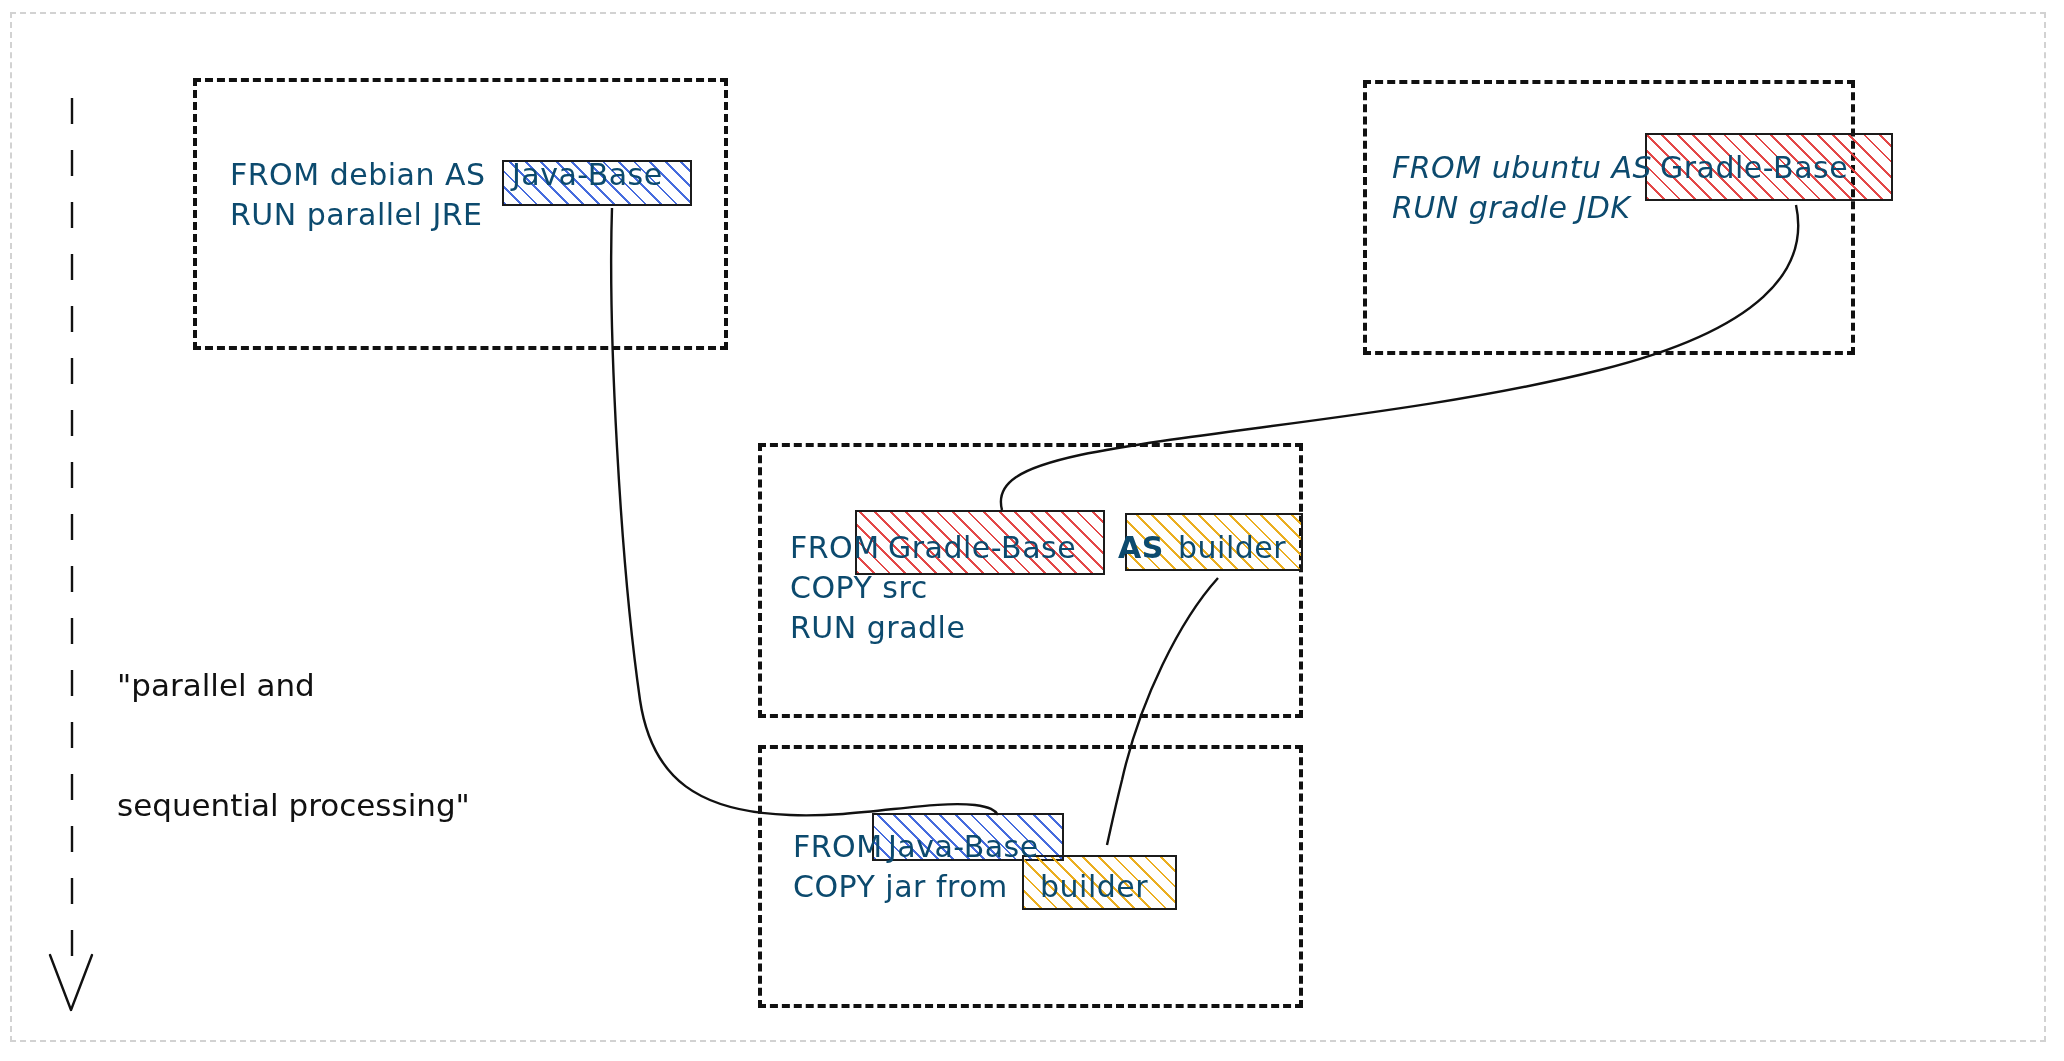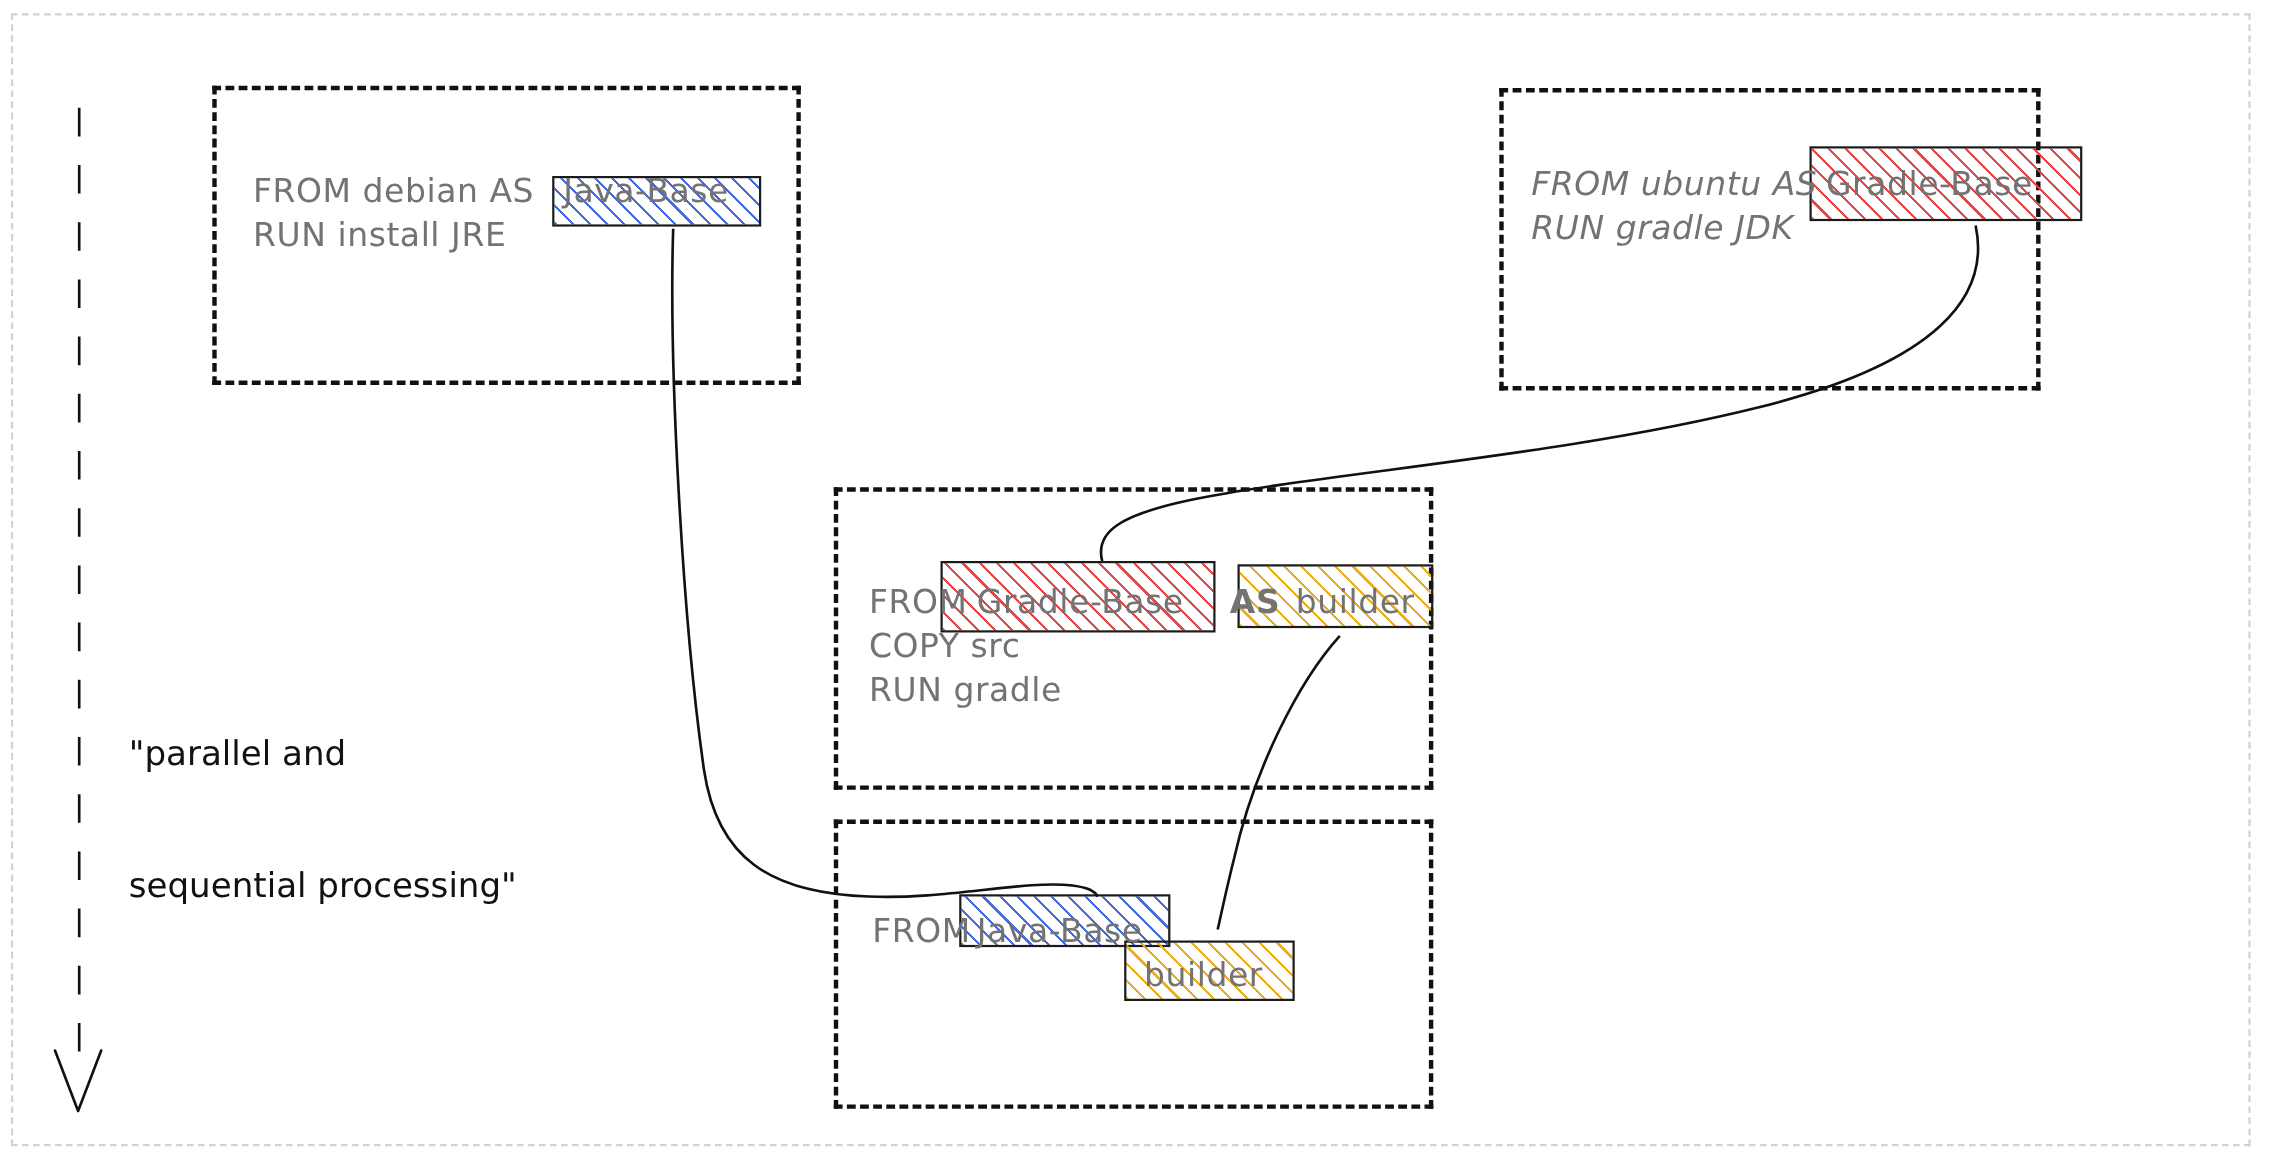--- a/index.html
+++ b/index.html
@@ -17,21 +17,21 @@
     position:absolute;box-sizing:border-box;
     border:4px dashed #111111;
     background:transparent;
   }
 
   .code-block{
     position:absolute;
     font-family:"DejaVu Sans","Liberation Sans",sans-serif;
     font-size:30px;
     line-height:40px;
-    color:#737373;
+    color:#0c4a6e;
     white-space:nowrap;
     letter-spacing:0.5px;
     z-index:6;
   }
   .code-line{height:40px;display:block;}
 
   .hl{
     position:absolute;
     box-sizing:border-box;
     border:2.2px solid #1b1b1b;
@@ -72,21 +72,21 @@
 <div id="canvas">
 
   <div class="outer-border"></div>
 
   <div class="stage-box" style="left:193px;top:78px;width:535px;height:272px;"></div>
 
   <div class="hl hl-blue" style="left:502px;top:160px;width:190px;height:46px;"></div>
 
   <div class="code-block" style="left:230px;top:155px;">
     <span class="code-line">FROM debian AS</span>
-    <span class="code-line">RUN install JRE</span>
+    <span class="code-line">RUN parallel JRE</span>
   </div>
   <div class="code-block" style="left:512px;top:155px;">
     <span class="code-line">Java-Base</span>
   </div>
 
   <div class="stage-box" style="left:1363px;top:80px;width:492px;height:275px;"></div>
 
   <div class="hl hl-red" style="left:1645px;top:133px;width:248px;height:68px;"></div>
 
   <div class="code-block" style="left:1392px;top:148px;font-style:italic;">
@@ -117,20 +117,21 @@
     <span class="code-line">builder</span>
   </div>
 
   <div class="stage-box" style="left:758px;top:745px;width:545px;height:263px;"></div>
 
   <div class="hl hl-blue" style="left:872px;top:813px;width:192px;height:48px;"></div>
   <div class="hl hl-yellow" style="left:1022px;top:855px;width:155px;height:55px;"></div>
 
   <div class="code-block" style="left:793px;top:827px;">
     <span class="code-line">FROM</span>
+    <span class="code-line">COPY jar from</span>
   </div>
   <div class="code-block" style="left:888px;top:827px;">
     <span class="code-line">Java-Base</span>
   </div>
   <div class="code-block" style="left:1040px;top:867px;">
     <span class="code-line">builder</span>
   </div>
 
   <svg class="lines" viewBox="0 0 2064 1061">
 

